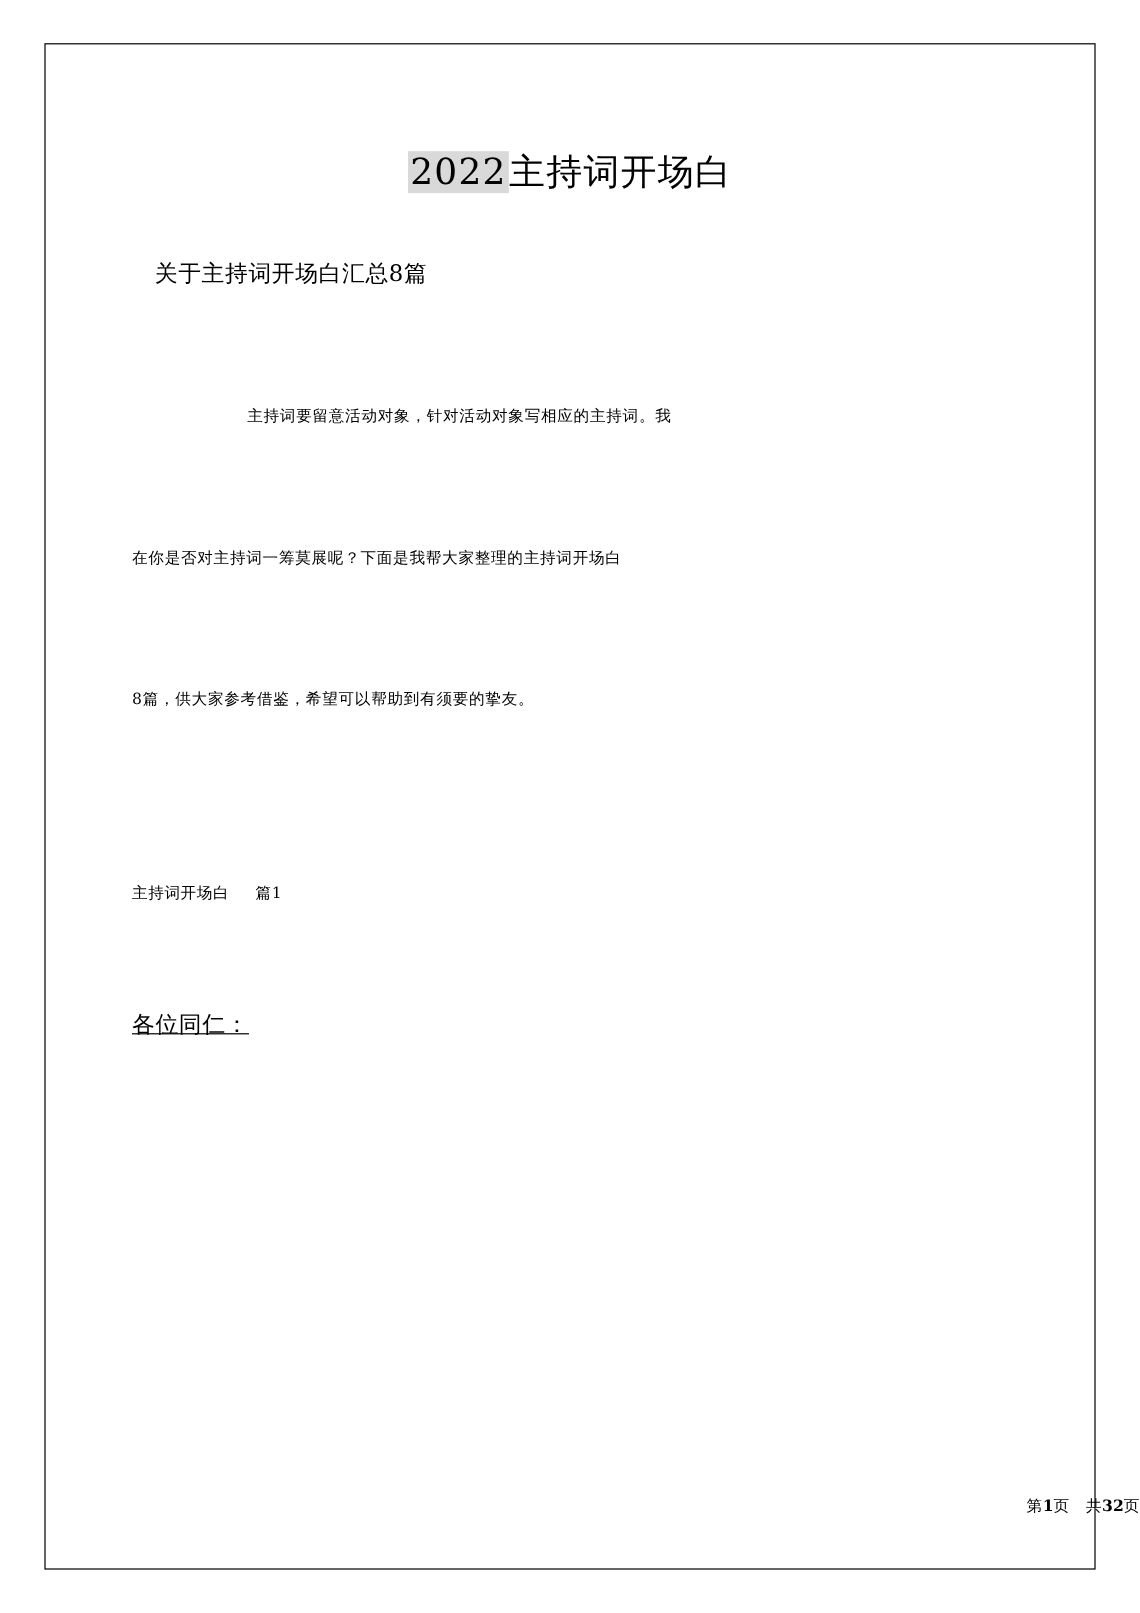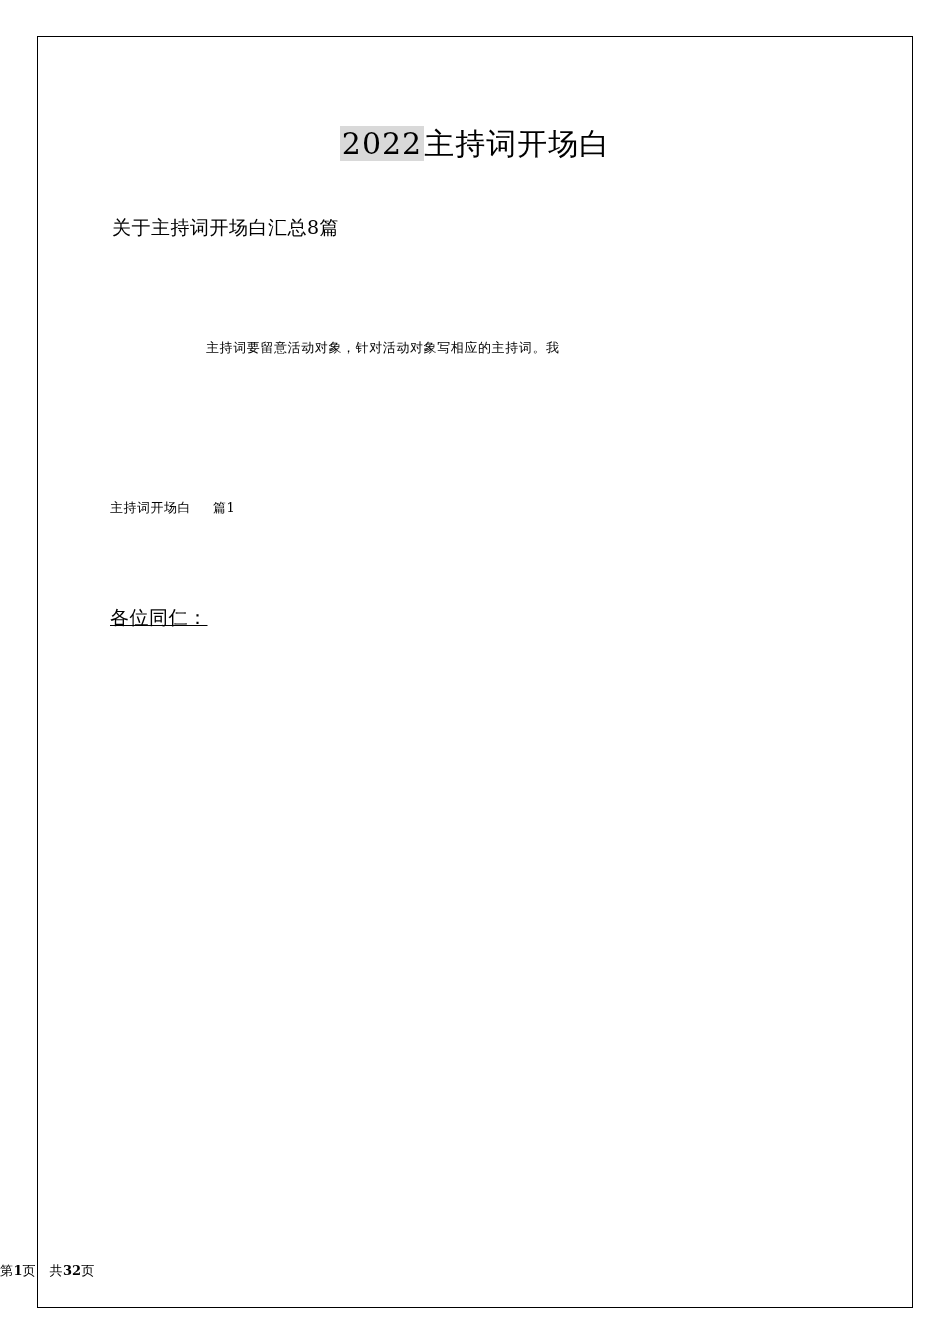--- a/index.html
+++ b/index.html
@@ -46,21 +46,21 @@
     margin: 24px 0 0 0;
     line-height: 1.3;
   }
   .doc-title .hl {
     background: #d9d9d9;
     padding: 0 2px;
   }
   .subtitle {
     font-size: 19px;
     margin-top: 52px;
-    margin-left: 2px;
+    margin-left: 19px;
     letter-spacing: 0.5px;
   }
   .para {
     font-size: 13px;
     line-height: 118px;
     letter-spacing: 0.6px;
     margin: 0;
     text-align: justify;
     text-justify: inter-ideograph;
   }
@@ -84,24 +84,23 @@
     font-size: 19px;
     margin-top: 88px;
     letter-spacing: 0.5px;
     text-decoration: underline;
   }
   .footer {
     position: absolute;
     left: 0;
     top: 1246px;
     width: 950px;
-    text-align: left;
+    text-align: right;
     font-size: 13px;
     font-family: "DejaVu Serif", "Liberation Serif", serif;
-    margin-top: 16px;
   }
   .footer span {
     letter-spacing: 0.5px;
   }
   .footer b {
     font-weight: bold;
   }
 </style>
 </head>
 <body>
@@ -112,20 +111,22 @@
   <div class="content">
 
     <div class="doc-title">
       <span class="hl">2022</span><span>主持词开场白</span>
     </div>
 
     <div class="subtitle">关于主持词开场白汇总8篇</div>
 
     <div class="para-block">
       <p class="para"><span class="indent"></span><span>主持词要留意活动对象，针对活动对象写相应的主持词。我</span></p>
+      <p class="para"><span>在你是否对主持词一筹莫展呢？下面是我帮大家整理的主持词开场白</span></p>
+      <p class="para"><span>8篇，供大家参考借鉴，希望可以帮助到有须要的挚友。</span></p>
     </div>
 
     <div class="section-label">
       <span>主持词开场白</span><span class="gap"></span><span>篇1</span>
     </div>
 
     <div class="greeting">各位同仁：</div>
 
   </div>
 

